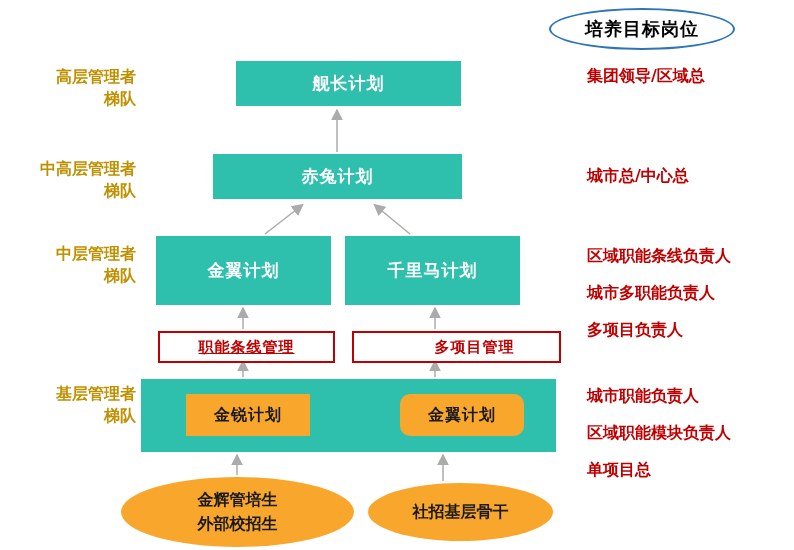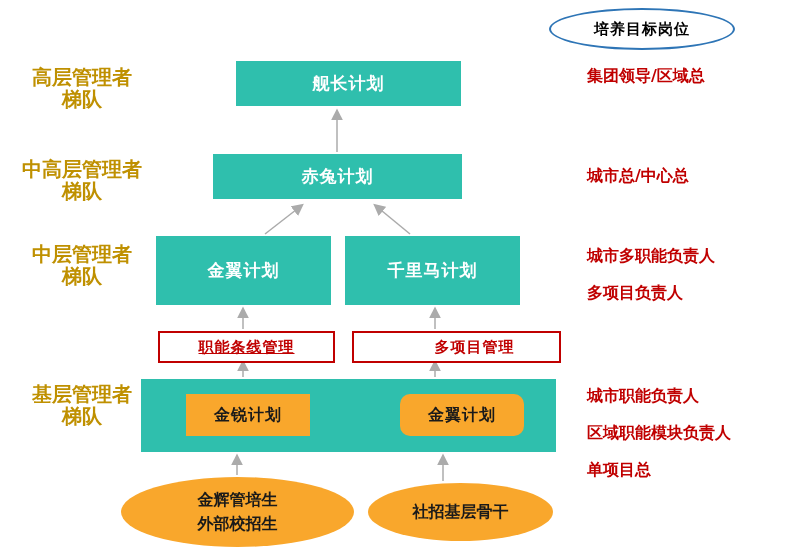--- a/index.html
+++ b/index.html
@@ -38,27 +38,27 @@
     position: absolute; background: #F9A72C; color: #1a1a1a; font-weight: bold;
     font-size: 16px; border-radius: 50%; line-height: 24px; text-align: center;
     display: flex; flex-direction: column; align-items: center; justify-content: center;
   }
   .ellipse-campus { left: 121px; top: 477px; width: 233px; height: 70px; }
   .ellipse-social { left: 368px; top: 483px; width: 185px; height: 58px; }
 
   .oval-title {
     position: absolute; left: 549px; top: 8px; width: 182px; height: 38px;
     border: 2px solid #2E75B6; border-radius: 50%; background: #ffffff;
-    color: #000000; font-weight: bold; font-size: 15px; letter-spacing: 1px;
+    color: #000000; font-weight: bold; font-size: 18px; letter-spacing: 1px;
     display: flex; align-items: center; justify-content: center;
   }
 
   .tier-label {
-    position: absolute; left: 16px; width: 132px; color: #BF9000; font-weight: bold;
-    font-size: 20px; line-height: 22px; text-align: center;
+    position: absolute; left: 4px; width: 132px; color: #BF9000; font-weight: bold;
+    font-size: 16px; line-height: 22px; text-align: right;
   }
   .tier-1 { top: 66px; }
   .tier-2 { top: 158px; }
   .tier-3 { top: 243px; }
   .tier-4 { top: 383px; }
 
   .role-label {
     position: absolute; left: 570px; color: #C00000; font-weight: bold;
     font-size: 16px; line-height: 37px; white-space: nowrap; margin-left: 17px;
   }
@@ -149,20 +149,21 @@
     <div>社招基层骨干</div>
   </div>
 
   <div class="role-label single role-1">
     <div>集团领导/区域总</div>
   </div>
   <div class="role-label single role-2">
     <div>城市总/中心总</div>
   </div>
   <div class="role-label role-3">
+    <div>区域职能条线负责人</div>
     <div>城市多职能负责人</div>
     <div>多项目负责人</div>
   </div>
   <div class="role-label role-4">
     <div>城市职能负责人</div>
     <div>区域职能模块负责人</div>
     <div>单项目总</div>
   </div>
 
 </div>

